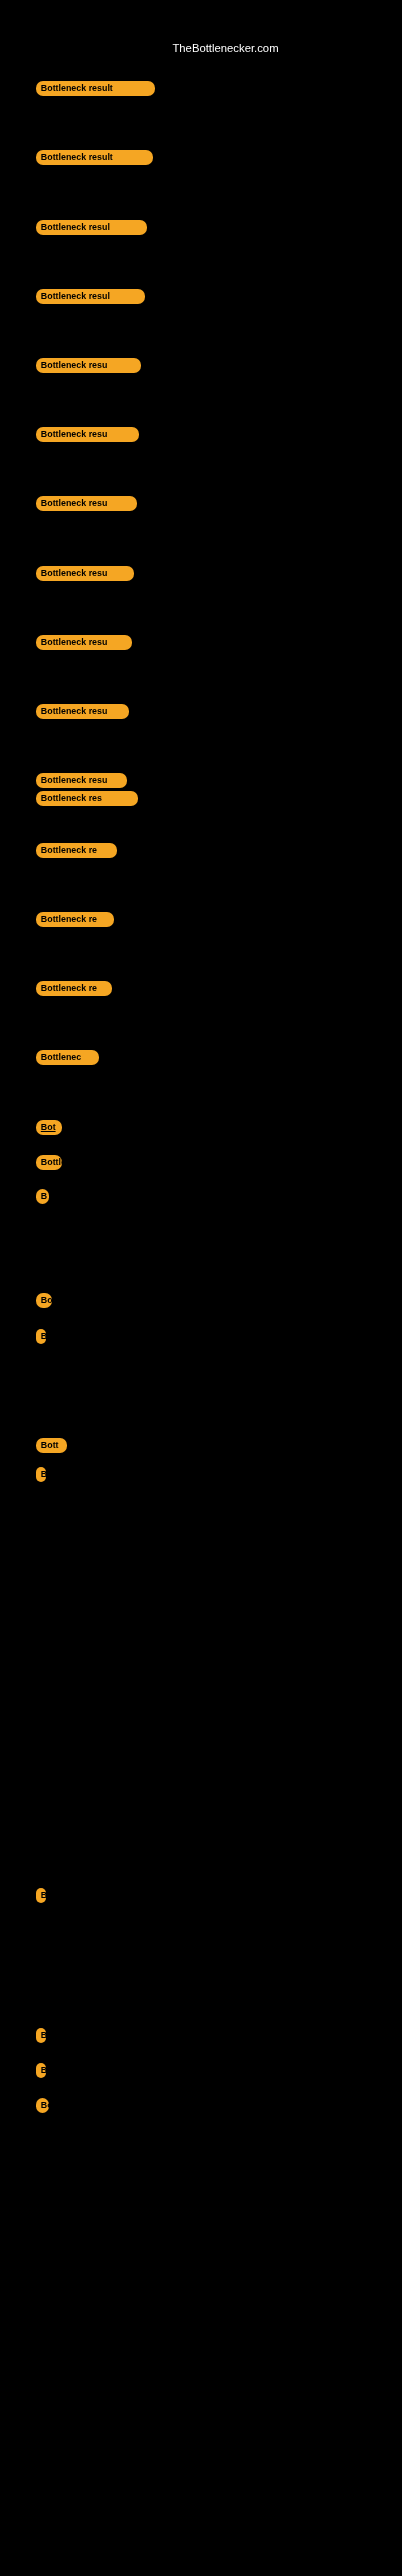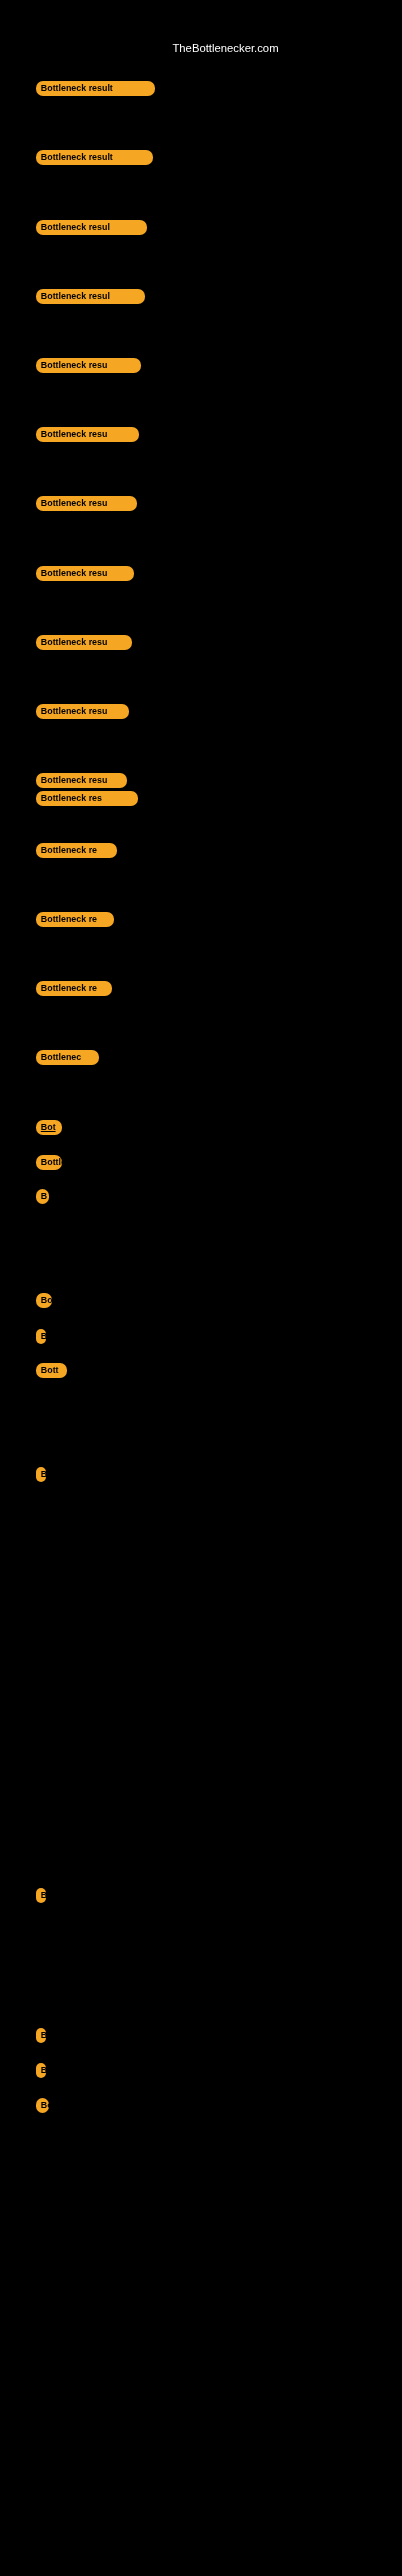--- a/index.html
+++ b/index.html
@@ -56,19 +56,19 @@
 <div class="bottleneck-badge" style="top: 755px; max-width: 102px; width: 104px;">Bottleneck res</div>
 <div class="bottleneck-badge" style="top: 807px; max-width: 81px; width: 81px;">Bottleneck re</div>
 <div class="bottleneck-badge" style="top: 876px; max-width: 78px; width: 78px;">Bottleneck re</div>
 <div class="bottleneck-badge" style="top: 945px; max-width: 76px; width: 76px;">Bottleneck re</div>
 <div class="bottleneck-badge" style="top: 1014px; max-width: 63px; width: 63px;">Bottlenec</div>
 <div class="bottleneck-badge" style="top: 1084px; max-width: 26px; width: 26px; text-decoration: underline;">Bot</div>
 <div class="bottleneck-badge" style="top: 1119px; max-width: 50px; width: 26px;">Bottlen</div>
 <div class="bottleneck-badge" style="top: 1153px; max-width: 13px; width: 13px;">B</div>
 <div class="bottleneck-badge" style="top: 1257px; max-width: 16px; width: 16px;">Bo</div>
 <div class="bottleneck-badge" style="top: 1293px; max-width: 9.7px; width: 9.7px;">B</div>
-<div class="bottleneck-badge" style="top: 1327px; max-width: 31px; width: 31px;">Bott</div>
+<div class="bottleneck-badge" style="top: 1402px; max-width: 31px; width: 31px;">Bott</div>
 <div class="bottleneck-badge" style="top: 1431px; max-width: 9.7px; width: 9.7px;">B</div>
 <div class="bottleneck-badge" style="top: 1852px; max-width: 9.7px; width: 9.7px;">B</div>
 <div class="bottleneck-badge" style="top: 1992px; max-width: 9.7px; width: 9.7px;">B</div>
 <div class="bottleneck-badge" style="top: 2027px; max-width: 9.7px; width: 9.7px;">B</div>
 <div class="bottleneck-badge" style="top: 2062px; max-width: 13px; width: 13px;">Bo</div>
 
 
 </body></html>

